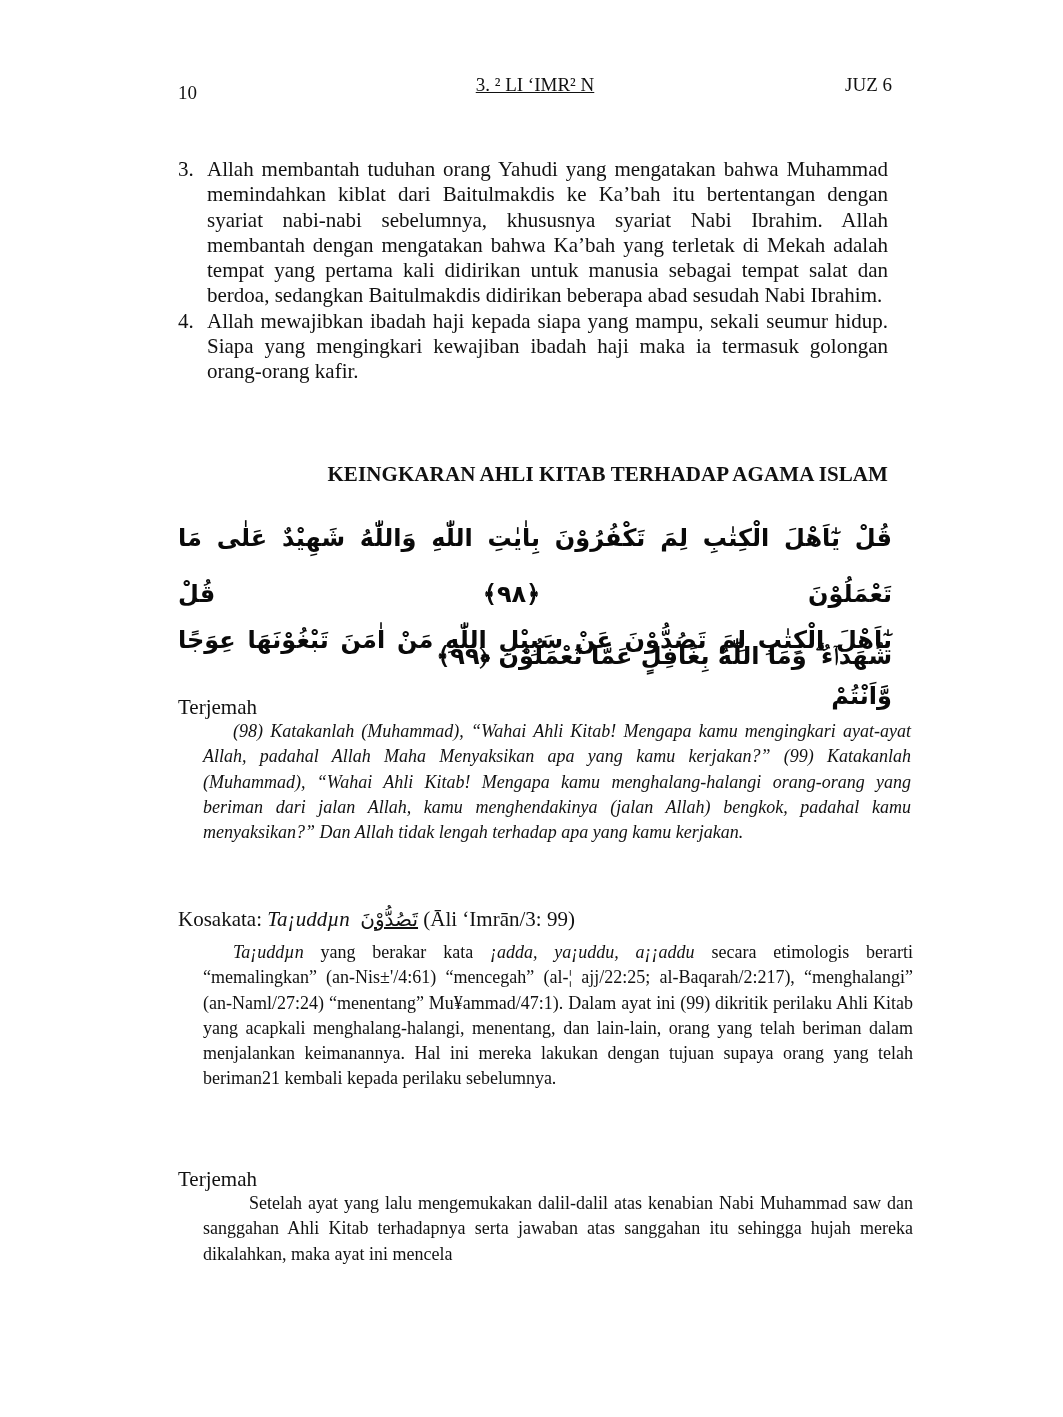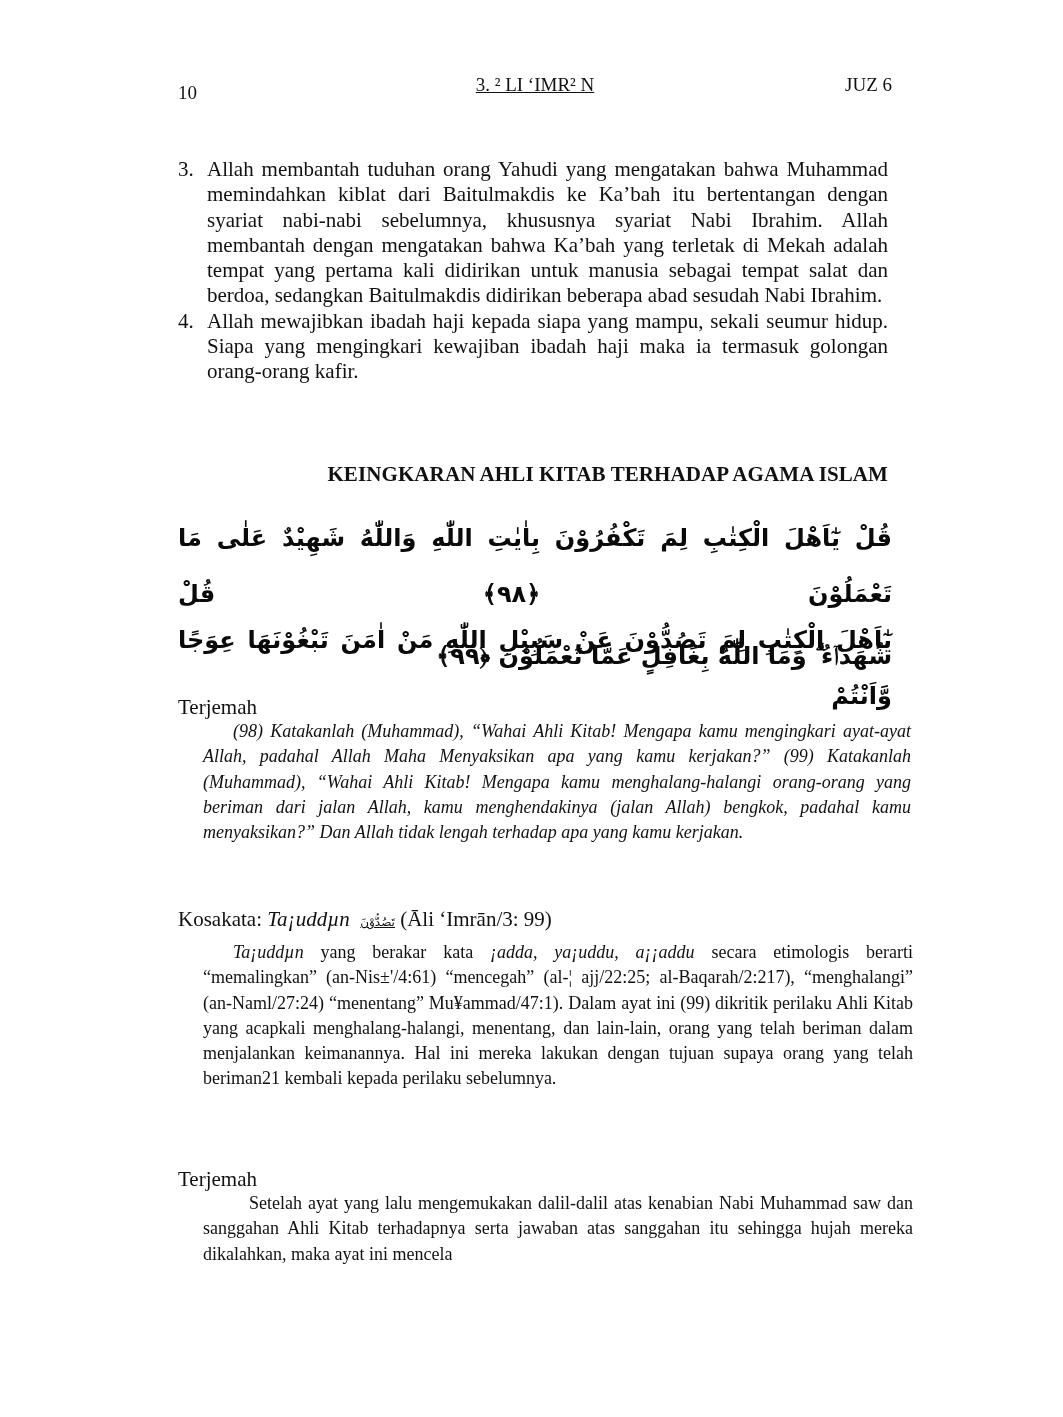--- a/index.html
+++ b/index.html
@@ -42,21 +42,21 @@
     }
     .italic { font-style: italic; }
     .indent { text-indent: 30px; }
     .indent-lg { text-indent: 46px; }
 
     .kosakata {
       position: absolute; left: 178px; top: 905px; width: 714px;
       font-size: 21px; line-height: 28px;
     }
     .kosakata .kw { font-weight: normal; }
-    .kosakata .ar { font-family: "DejaVu Sans", sans-serif; font-size: 12px; text-decoration: underline; }
+    .kosakata .ar { font-family: "DejaVu Sans", sans-serif; font-size: 20px; text-decoration: underline; }
   </style>
 </head>
 <body>
 
 <div class="page-header">
   <span class="pn">10</span>
   <span class="ch">3. ² LI ‘IMR² N</span>
   <span class="jz">JUZ 6</span>
 </div>
 

